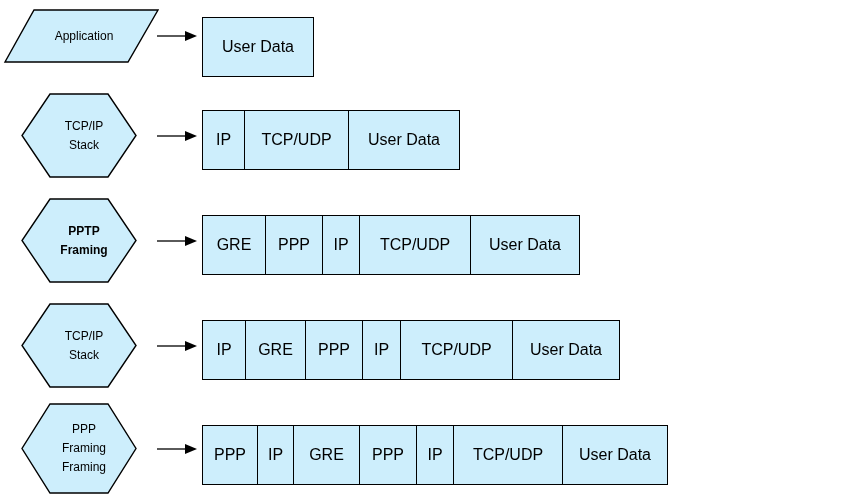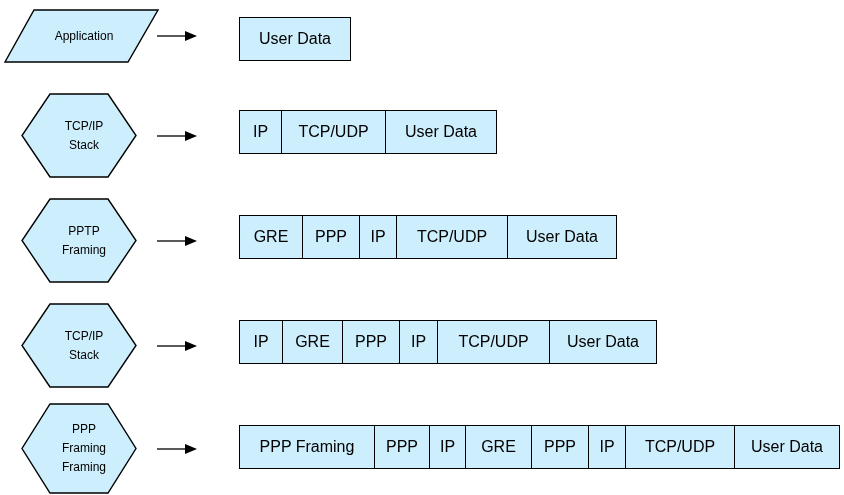--- a/index.html
+++ b/index.html
@@ -71,25 +71,24 @@
     width: 48px;
     height: 16px;
   }
   .arrow svg { display: block; overflow: visible; }
   .arrow-line { stroke: #000000; stroke-width: 1.3; }
   .arrow-head { fill: #000000; }
   
   .packet {
     position: absolute;
     display: flex;
-    height: 44px;
+    height: 60px;
     border: 1.4px solid #000000;
     box-sizing: border-box;
     background: #cdeefc;
-    margin-left: 37px;
   }
   .seg {
     display: flex;
     align-items: center;
     justify-content: center;
     font-size: 16px;
     line-height: 44px;
     white-space: nowrap;
     box-sizing: border-box;
     border-right: 1.2px solid #000000;
@@ -140,21 +139,21 @@
         <div class="seg" style="width: 42px;">IP</div>
         <div class="seg" style="width: 104px;">TCP/UDP</div>
         <div class="seg" style="width: 110px;">User Data</div>
       </div>
     </div>
     <div class="row" style="top: 0px;">
       <div class="stage" style="top: 198px; height: 85px;">
         <svg width="160" height="85" viewBox="0 0 160 85">
           <polygon points="46,1 104,1 132,42.5 104,84 46,84 18,42.5" class="shape-fill"></polygon>
         </svg>
-        <div class="stage-label" style="height: 85px;">
+        <div class="stage-label" style="height: 85px; font-weight: bold;">
           <span>PPTP</span>
           <span>Framing</span>
         </div>
       </div>
       <div class="arrow" style="left: 155px; top: 232.5px;">
         <svg width="48" height="16" viewBox="0 0 48 16">
           <line x1="2" y1="8" x2="33" y2="8" class="arrow-line"></line>
           <polygon points="30,3 42,8 30,13" class="arrow-head"></polygon>
         </svg>
       </div>
@@ -202,21 +201,20 @@
           <span>Framing</span>
         </div>
       </div>
       <div class="arrow" style="left: 155px; top: 440.5px;">
         <svg width="48" height="16" viewBox="0 0 48 16">
           <line x1="2" y1="8" x2="33" y2="8" class="arrow-line"></line>
           <polygon points="30,3 42,8 30,13" class="arrow-head"></polygon>
         </svg>
       </div>
       <div class="packet" style="left: 202px; top: 425px;">
-        <div class="seg" style="width: 135px;">PPP Framing</div>
         <div class="seg" style="width: 55px;">PPP</div>
         <div class="seg" style="width: 36px;">IP</div>
         <div class="seg" style="width: 66px;">GRE</div>
         <div class="seg" style="width: 57px;">PPP</div>
         <div class="seg" style="width: 37px;">IP</div>
         <div class="seg" style="width: 109px;">TCP/UDP</div>
         <div class="seg" style="width: 104px;">User Data</div>
       </div>
     </div>
   </div>

